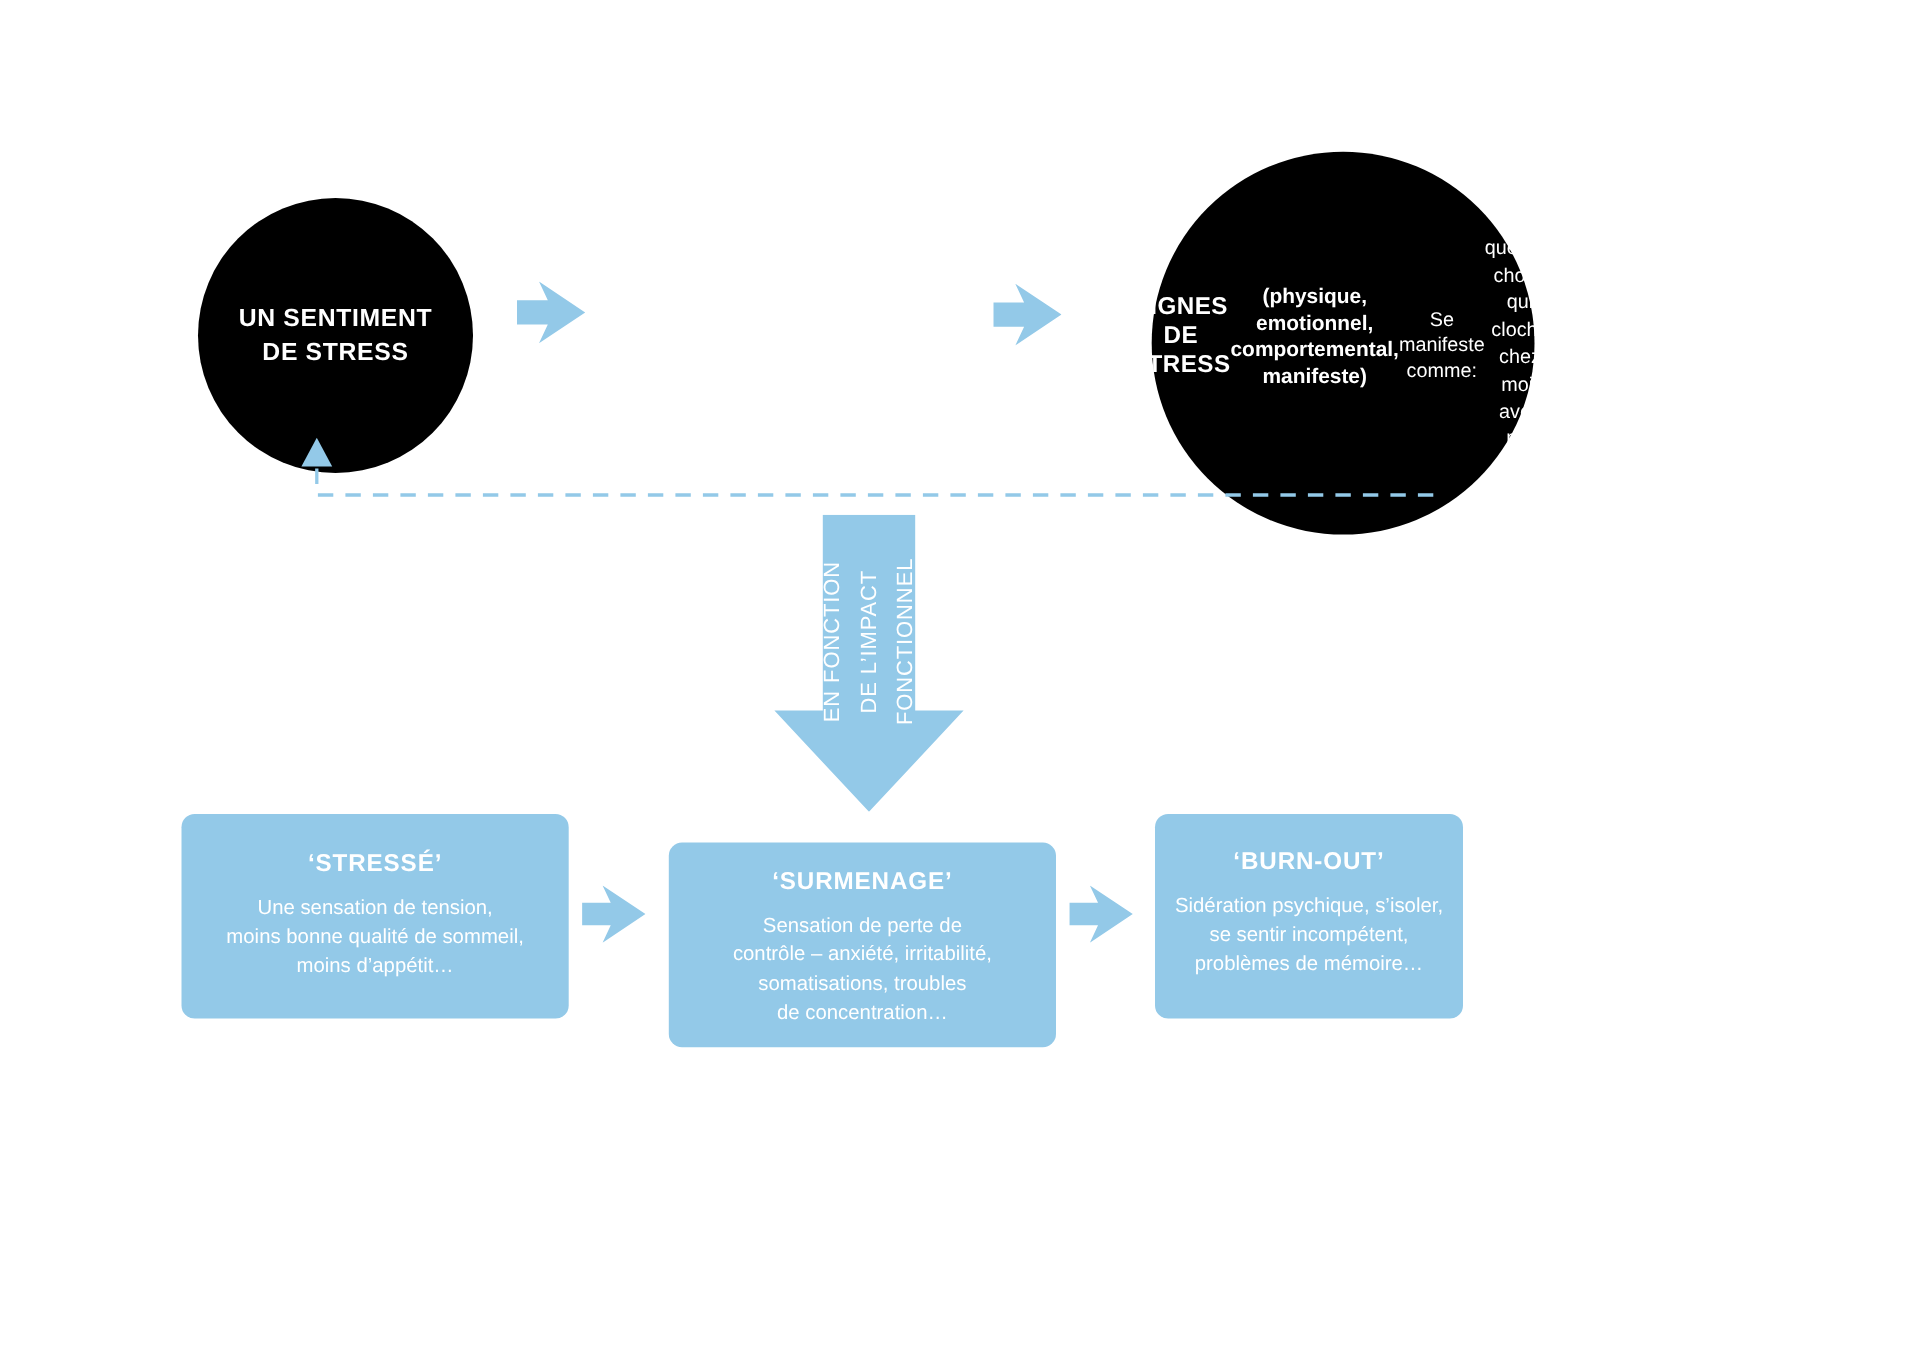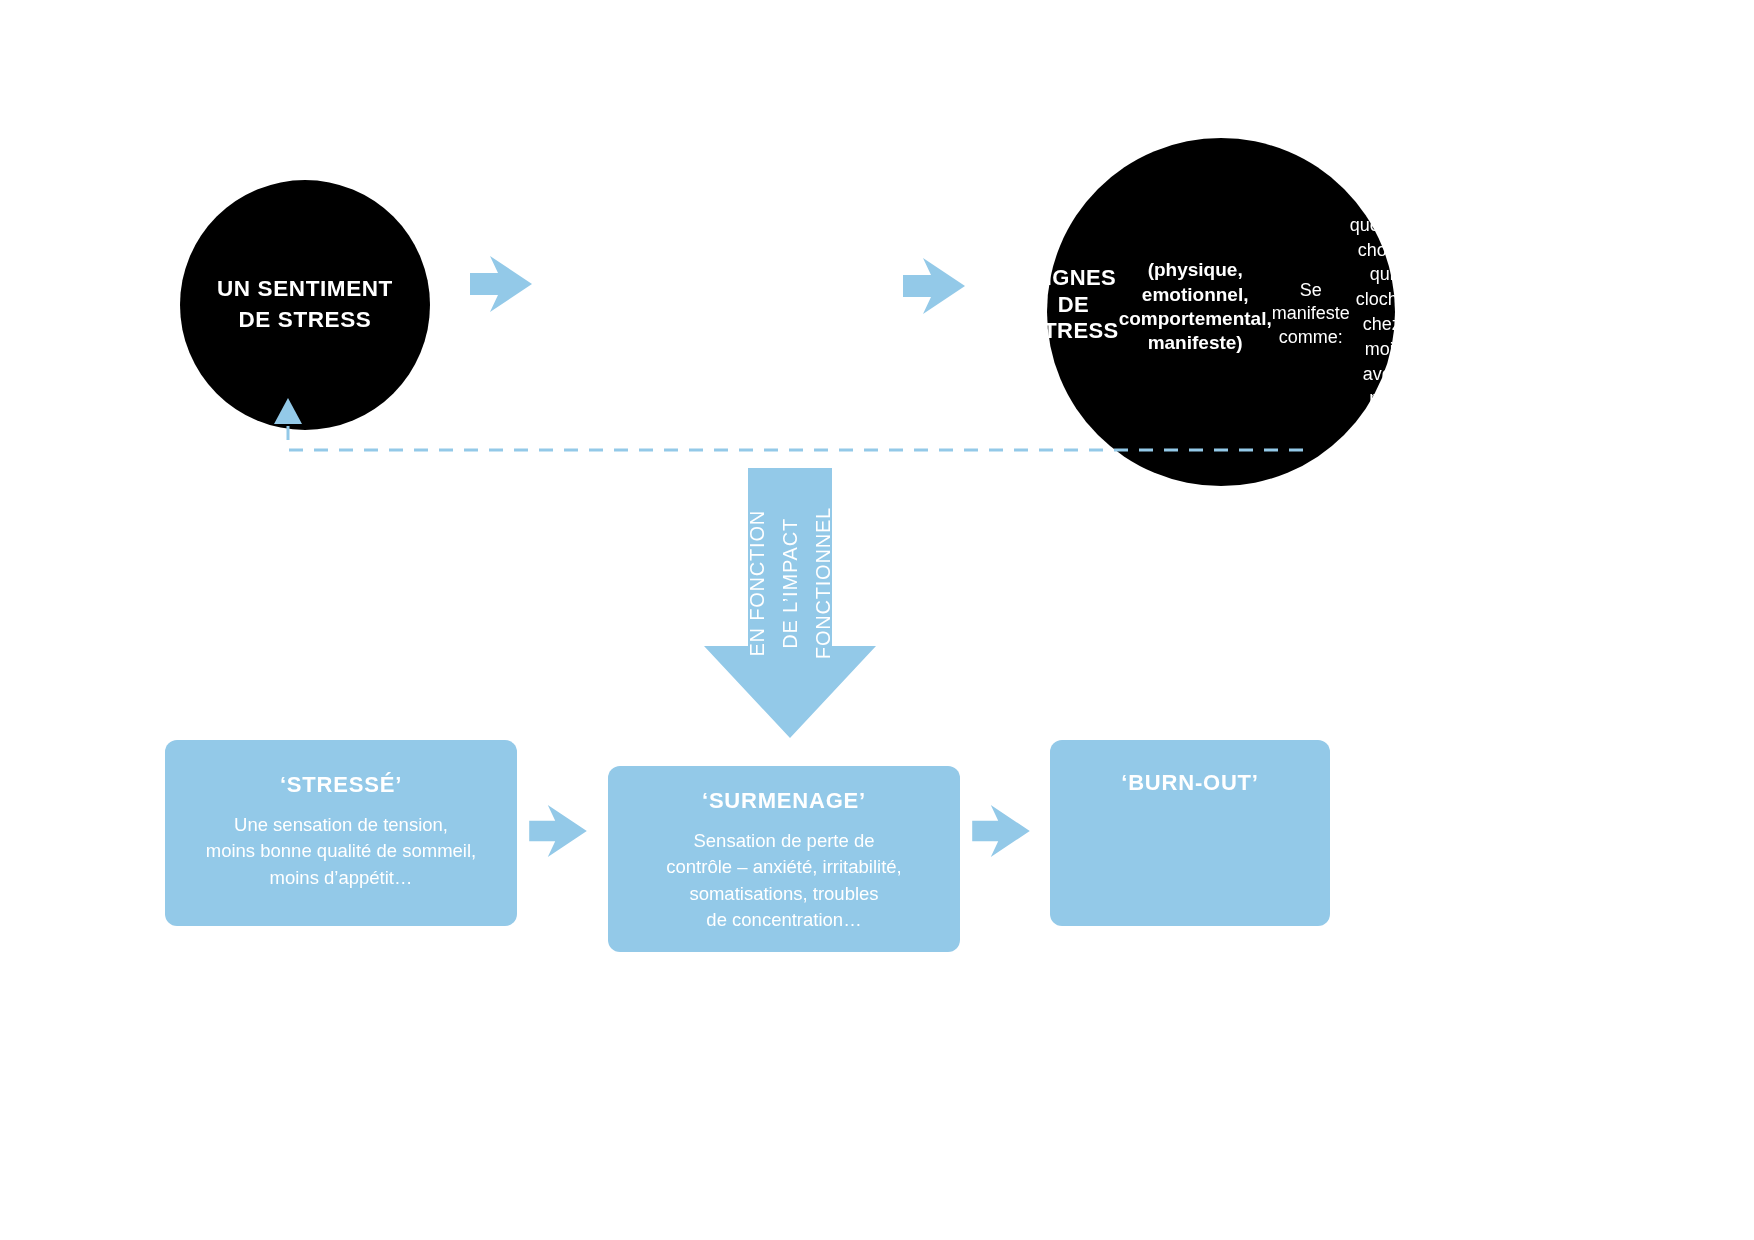--- a/index.html
+++ b/index.html
@@ -251,15 +251,20 @@
   </div>
 
   <div class="harrow ha-4">
     <svg viewBox="0 0 62 56" xmlns="http://www.w3.org/2000/svg" aria-hidden="true">
       <path d="M0,17 L28,17 L20,0 L62,28 L20,56 L28,39 L0,39 Z" fill="#93c9e8"></path>
     </svg>
   </div>
 
   <div class="box b-burnout">
     <div class="box-title">‘BURN-OUT’</div>
+    <div class="box-body">
+      <span>Sidération psychique, s’isoler,</span><br>
+      <span>se sentir incompétent,</span><br>
+      <span>problèmes de mémoire…</span>
+    </div>
   </div>
 
 </div>
 
 </body></html>

